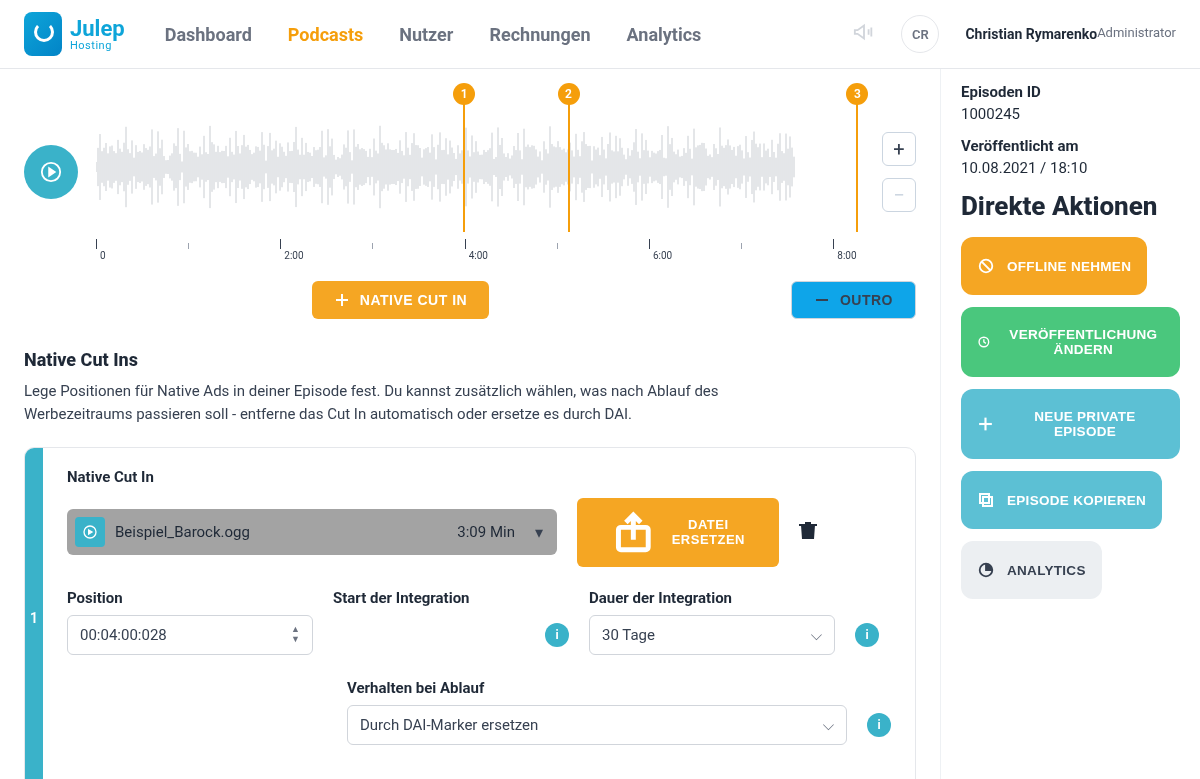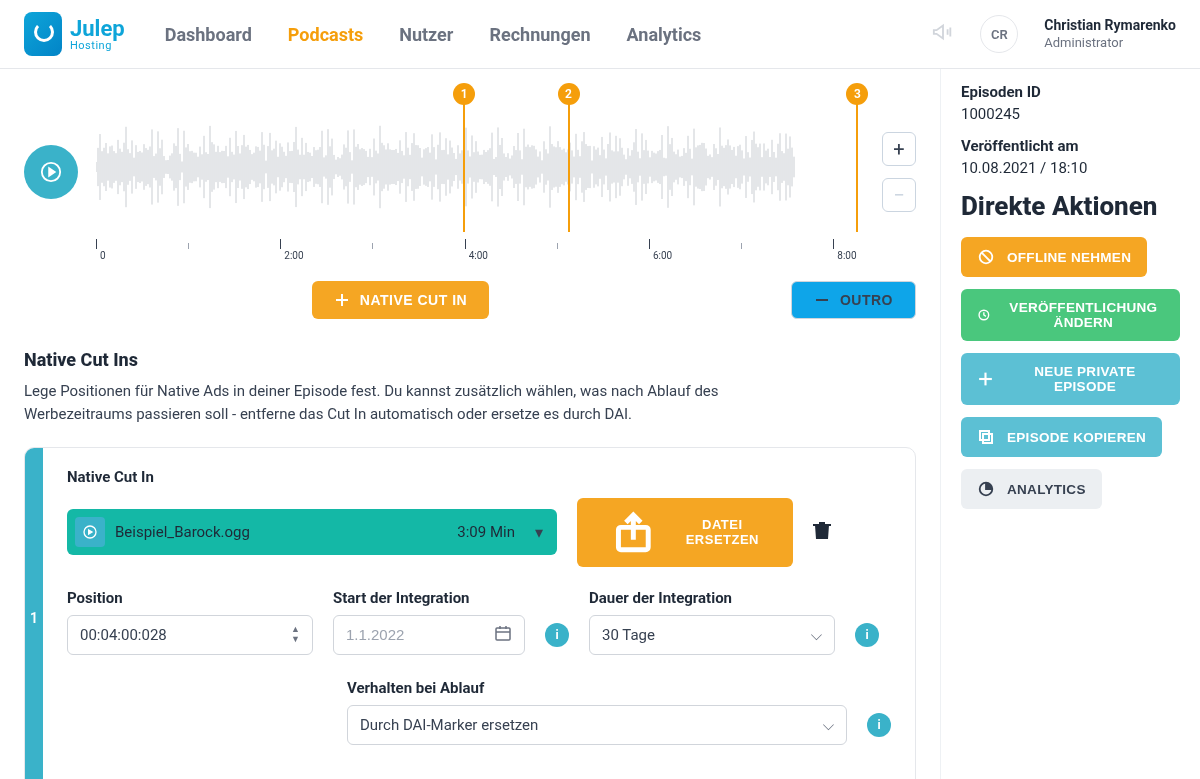--- a/index.html
+++ b/index.html
@@ -10,21 +10,21 @@
 .logo-icon::after { content:""; position:absolute; top:10px; left:10px; width:14px; height:14px; border:3px solid #fff; border-radius:50%; border-top-color:transparent; }
 .logo-text { display:flex; flex-direction:column; line-height:1; }
 .logo-title { color:#0ea5d9; font-weight:700; font-size:22px; }
 .logo-sub { color:#0ea5d9; font-size:11px; letter-spacing:0.5px; }
 .nav { display:flex; gap:36px; flex:1; }
 .nav a { font-size:18px; font-weight:700; color:#6b7280; text-decoration:none; }
 .nav a.active { color:#f59e0b; }
 .header-right { display:flex; align-items:center; gap:26px; }
 .mega-icon { color:#d1d5db; font-size:18px; }
 .avatar { width:38px; height:38px; border-radius:50%; border:1px solid #e5e7eb; display:flex; align-items:center; justify-content:center; font-size:13px; color:#6b7280; font-weight:600; }
-.user-info { display:flex; flex-direction:column; line-height:1.3; }
+.user-info { display:flex; line-height:1.3; }
 .user-name { font-weight:700; font-size:14px; color:#1f2937; }
 .user-role { font-size:13px; color:#6b7280; }
 
 .main { display:flex; }
 .content { flex:1; padding: 18px 24px 40px 24px; }
 .sidebar { width: 314px; padding: 10px 20px 20px 20px; border-left:1px solid #eef1f4; }
 
 .wave-area { position:relative; display:flex; align-items:center; gap:18px; margin-bottom:24px; }
 .play-big { width:54px; height:54px; border-radius:50%; background:#3ab2c9; display:flex; align-items:center; justify-content:center; flex-shrink:0; cursor:pointer; }
 .play-big svg { width:22px; height:22px; stroke:#fff; fill:none; stroke-width:2; }
@@ -49,47 +49,47 @@
 .spacer { flex:1; }
 
 .section-title { font-size:18px; font-weight:800; margin-bottom:10px; color:#1f2937; }
 .section-desc { font-size:15px; color:#374151; line-height:1.5; max-width:720px; margin-bottom:22px; }
 
 .cutin-card { display:flex; border:1px solid #e5e7eb; border-radius:10px; overflow:hidden; }
 .cutin-rail { width:18px; background:#3ab2c9; display:flex; align-items:center; justify-content:center; color:#fff; font-size:14px; font-weight:600; }
 .cutin-body { flex:1; padding:20px 24px; }
 .cutin-label { font-weight:700; font-size:15px; margin-bottom:12px; }
 .file-row { display:flex; align-items:center; gap:20px; margin-bottom:22px; }
-.file-chip { flex:0 0 490px; background:#14b8a6; border-radius:6px; display:flex; align-items:center; padding:8px 14px 8px 8px; gap:10px;justify-content:flex-end; }
+.file-chip { flex:0 0 490px; background:#a3a3a3; border-radius:6px; display:flex; align-items:center; padding:8px 14px 8px 8px; gap:10px;justify-content:flex-end; }
 .file-play { width:30px; height:30px; border-radius:4px; background:#3ab2c9; display:flex; align-items:center; justify-content:center; }
 .file-play svg { width:16px; height:16px; stroke:#fff; fill:none; stroke-width:2; }
 .file-name { flex:1; font-size:15px; color:#1f2937; }
 .file-dur { font-size:15px; color:#1f2937; }
 .file-chev { color:#374151; margin-left:10px; }
-.replace-btn { background:#f5a623; color:#fff; border:none; border-radius:6px; padding:12px 34px; font-weight:800; font-size:13px; letter-spacing:0.5px; display:flex; align-items:center; gap:30px; cursor:pointer; }
+.replace-btn { background:#f5a623; color:#fff; border:none; border-radius:6px; padding:12px 34px; font-weight:800; font-size:13px; letter-spacing:0.5px; display:flex; align-items:center; gap:16px; cursor:pointer; }
 .trash { cursor:pointer; }
 
 .grid-row { display:flex; gap:20px; margin-bottom:24px; }
 .field { display:flex; flex-direction:column; gap:8px; }
 .field-label { font-weight:700; font-size:15px; }
 .field-box { border:1px solid #d1d5db; border-radius:6px; background:#fff; height:40px; display:flex; align-items:center; padding:0 12px; font-size:15px; color:#374151; }
 .field.pos { width:246px; }
 .field.date { width:192px; }
 .field.dur { width:246px; }
 .field.expire { width:500px; }
 .stepper { display:flex; flex-direction:column; margin-left:auto; gap:1px; }
 .stepper span { font-size:9px; color:#6b7280; line-height:1; cursor:pointer; }
 .info { width:24px; height:24px; border-radius:50%; background:#3ab2c9; color:#fff; display:flex; align-items:center; justify-content:center; font-size:12px; font-weight:700; align-self:flex-end; margin-bottom:8px; cursor:pointer; }
 .cal-icon { margin-left:auto; color:#6b7280; }
 .sel-chev { margin-left:auto; color:#6b7280; }
 
 .sb-label { font-weight:700; font-size:15px; margin-top:4px; margin-bottom:4px; }
 .sb-val { font-size:15px; color:#1f2937; margin-bottom:14px; }
 .sb-h2 { font-size:26px; font-weight:800; margin:6px 0 16px 0; }
-.sb-btn { display:flex; align-items:center; gap:12px; border:none; border-radius:6px; padding:11px 16px; font-weight:800; font-size:13.5px; letter-spacing:0.3px; cursor:pointer; margin-bottom:12px; width:fit-content; min-height:40px; }
+.sb-btn { display:flex; align-items:center; gap:12px; border:none; border-radius:12px; padding:20px 16px; font-weight:800; font-size:13.5px; letter-spacing:0.3px; cursor:pointer; margin-bottom:12px; width:fit-content; min-height:40px; }
 .sb-btn svg { width:18px; height:18px; }
 .sb-btn.orange { background:#f5a623; color:#fff; }
 .sb-btn.green { background:#4ac77d; color:#fff; }
 .sb-btn.teal { background:#5cc0d4; color:#fff; }
 .sb-btn.gray { background:#eceff2; color:#374151; }
 input.plain { border:none; outline:none; background:transparent; font-size:15px; color:#374151; width:100%; }
 input.plain::placeholder { color:#9ca3af; }
 </style>
 </head>
 <body>
@@ -579,31 +579,20 @@
             <div class="field-box">
               <span>00:04:00:028</span>
               <div class="stepper">
                   <span>▲</span>
                   <span>▼</span>
                 </div>
             </div>
           </div>
           <div class="field date">
             <span class="field-label">Start der Integration</span>
-            <div class="field-box">
-              <input class="plain" placeholder="1.1.2022" style="">
-              <span class="cal-icon">
-                <svg width="18" height="18" viewBox="0 0 18 18" fill="none" stroke="#6b7280" stroke-width="1.5">
-                    <rect x="2" y="4" width="14" height="12" rx="1"></rect>
-                    <line x1="2" y1="8" x2="16" y2="8"></line>
-                    <line x1="6" y1="2" x2="6" y2="5"></line>
-                    <line x1="12" y1="2" x2="12" y2="5"></line>
-                  </svg>
-              </span>
-            </div>
           </div>
           <div class="info">i</div>
           <div class="field dur">
             <span class="field-label">Dauer der Integration</span>
             <div class="field-box">
               <span>30 Tage</span>
               <span class="sel-chev">⌵</span>
             </div>
           </div>
           <div class="info">i</div>

